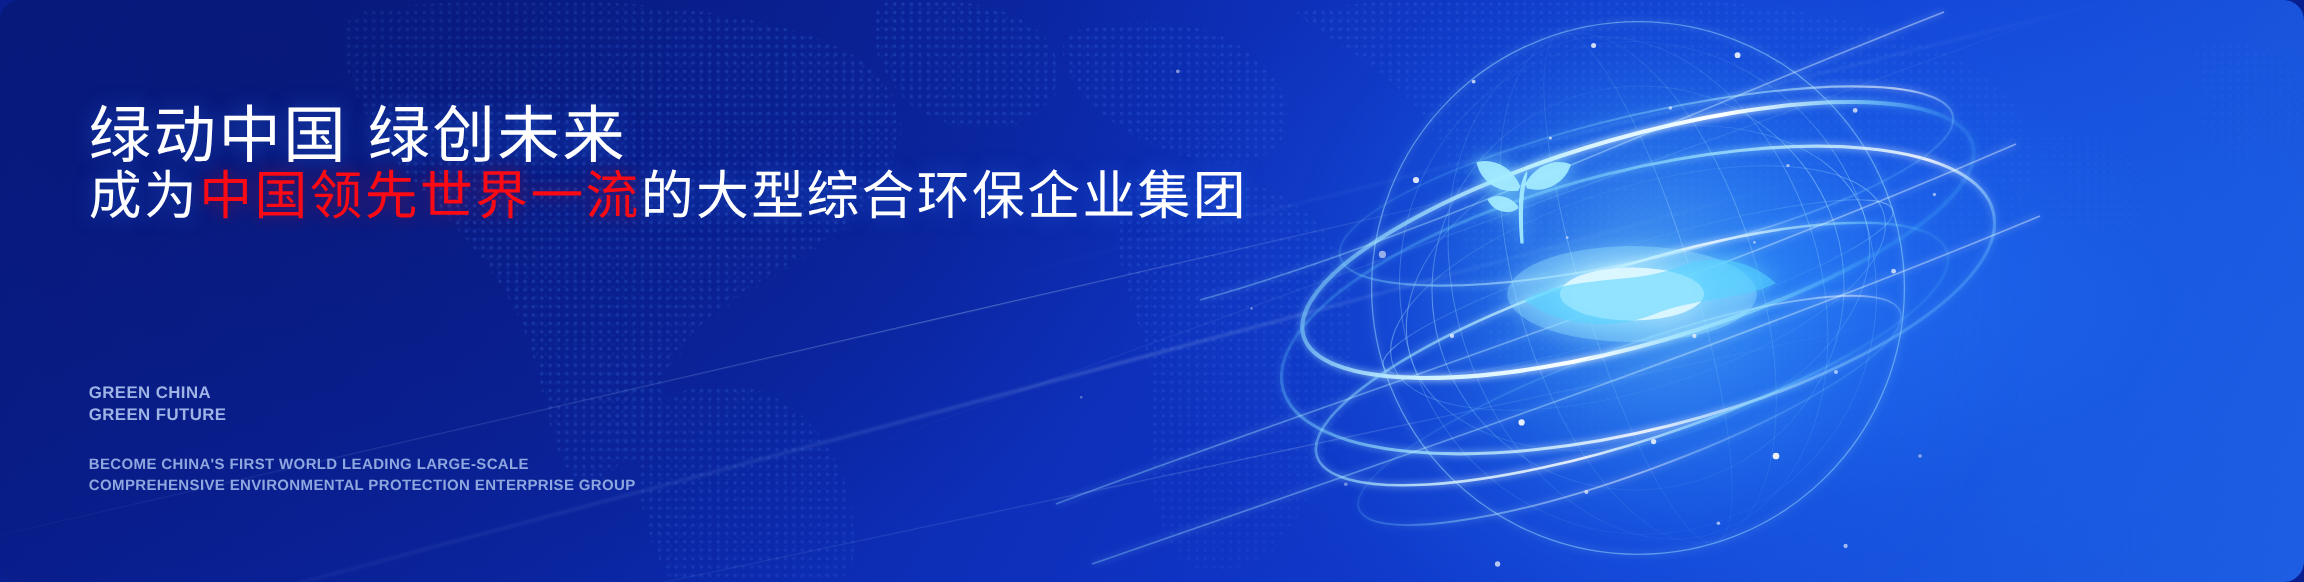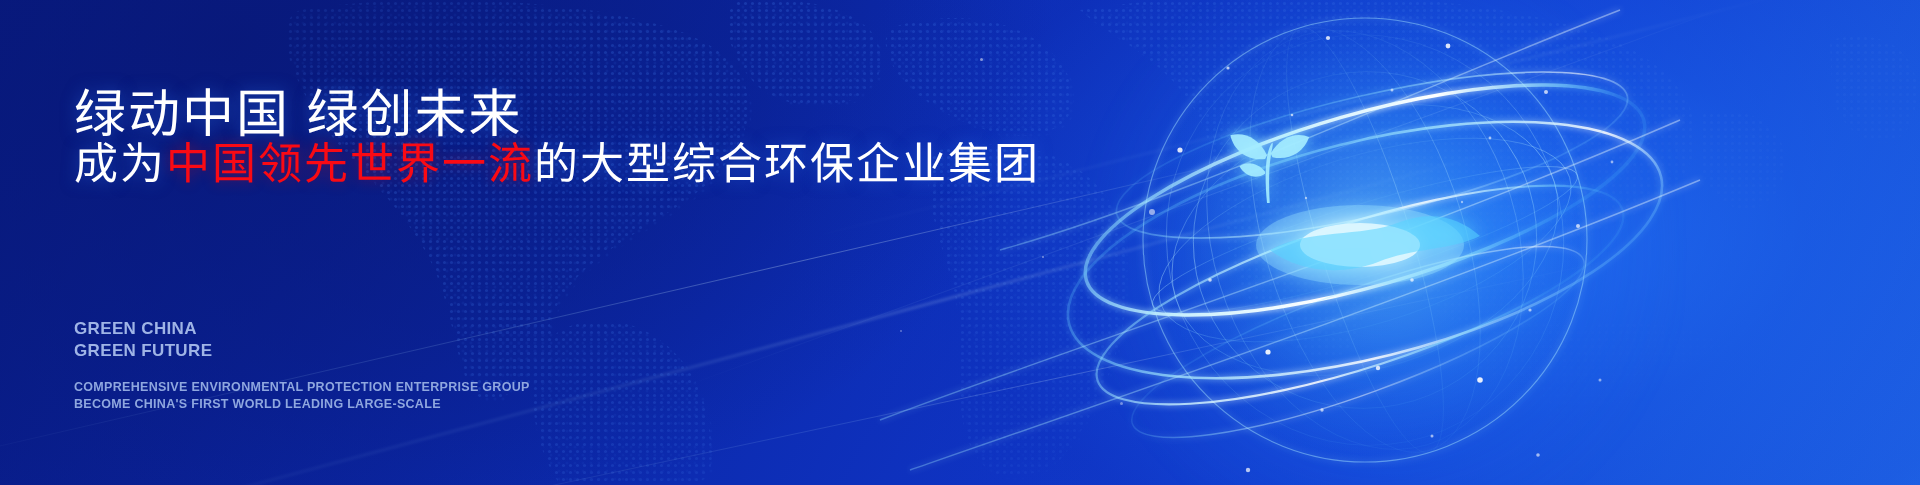--- a/index.html
+++ b/index.html
@@ -23,20 +23,21 @@
         rgba(8,26,125,0.45) 45%,
         rgba(0,0,0,0) 75%),
       linear-gradient(118deg,
         #07197f 0%,
         #0a2197 20%,
         #0c2aae 40%,
         #0f34c4 58%,
         #1342d6 74%,
         #1a57e0 88%,
         #1f63e8 100%);
+    border-radius: 17px;
   }
 
   
   .map-dots{
     position:absolute; inset:0;
     background-image:
       radial-gradient(circle at 50% 50%, rgba(120,170,255,0.34) 1.5px, rgba(0,0,0,0) 1.9px);
     background-size:7px 7px;
     opacity:.9;
     -webkit-mask-image:var(--mapmask);
@@ -107,21 +108,21 @@
     line-height:1;
     letter-spacing:2px;
     color:#ffffff;
     white-space:nowrap;
     text-shadow:0 0 16px rgba(40,110,230,.55);
   }
   .hl-red{ color:#fa0a14; text-shadow:0 0 14px rgba(190,10,25,.45); }
 
   .sub-en{
     position:absolute; left:0; top:318px;
-    font-size:17px;
+    font-size:14px;
     font-weight:bold;
     line-height:1.32;
     letter-spacing:.35px;
     color:#9fb4e6;
     white-space:nowrap;
   }
   .tag-en{
     position:absolute; left:0; top:379px;
     font-size:12.5px;
     font-weight:bold;
@@ -390,22 +391,22 @@
     <div class="headline-2">
       <span>成为</span><span class="hl-red">中国领先世界一流</span><span>的大型综合环保企业集团</span>
     </div>
 
     <div class="sub-en">
       <div>GREEN CHINA</div>
       <div>GREEN FUTURE</div>
     </div>
 
     <div class="tag-en">
+      <div>BECOME CHINA'S FIRST WORLD LEADING LARGE-SCALE</div>
       <div>COMPREHENSIVE ENVIRONMENTAL PROTECTION ENTERPRISE GROUP</div>
-      <div>BECOME CHINA'S FIRST WORLD LEADING LARGE-SCALE</div>
     </div>
 
   </div>
 
   <div>
     <div class="spark" style="left:980px;top:58px;width:3px;height:3px;opacity:.5;"></div>
     <div class="spark" style="left:1042px;top:256px;width:2px;height:2px;opacity:.45;"></div>
     <div class="spark" style="left:1120px;top:402px;width:3px;height:3px;opacity:.4;"></div>
     <div class="spark" style="left:900px;top:330px;width:2px;height:2px;opacity:.35;"></div>
   </div>

